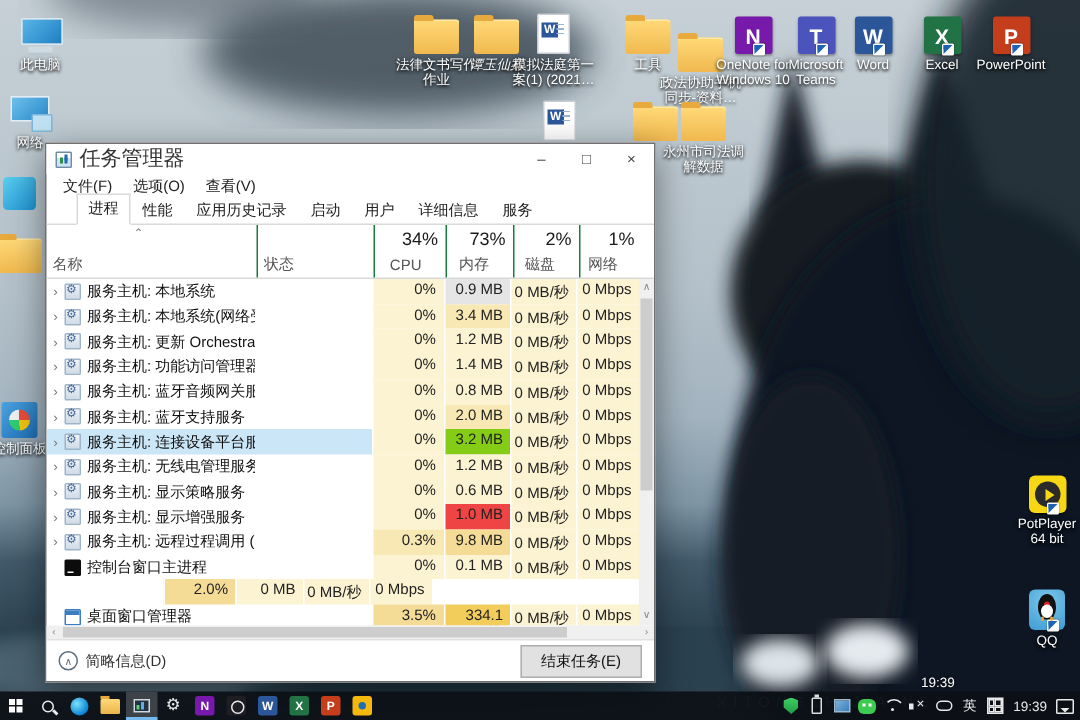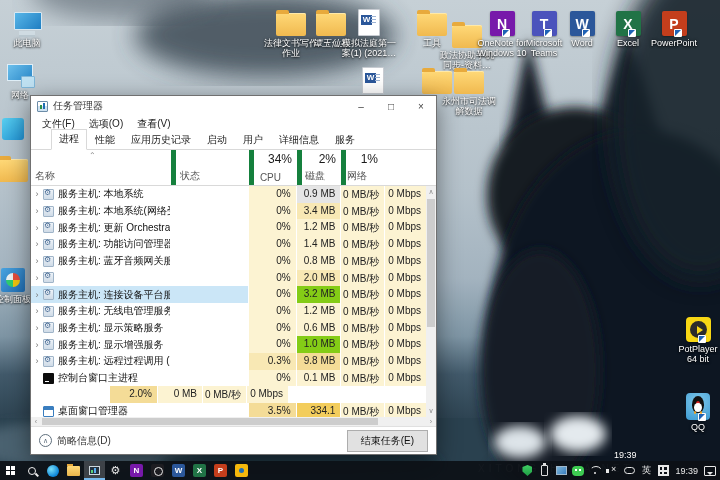--- a/index.html
+++ b/index.html
@@ -63,30 +63,30 @@
 
   
   #tm { position:absolute; left:30px; top:95px; width:407px; height:360px; z-index:5;
     background:#fff; border:1px solid #707070; box-shadow:0 6px 22px rgba(0,0,0,.45); font-size:11px; color:#000;
     display:flex; flex-direction:column; }
   .titlebar { height:20px; display:flex; align-items:center; padding-left:6px; background:#fff; flex:0 0 auto; }
   .tm-appicon { width:11px; height:11px; margin-right:5px; border:1px solid #6c8ca8; border-radius:1px;
     background:linear-gradient(180deg,#fff 40%,#cfe3f2 40%); position:relative; }
   .tm-appicon:before { content:""; position:absolute; left:2px; bottom:2px; width:2px; height:4px; background:#2f8f46;
     box-shadow:3px 0 0 #1f6db3, 3px -2px 0 #1f6db3; }
-  .tm-title { font-size:10px; color:#333; flex:1; }
+  .tm-title { font-size:14px; color:#333; flex:1; }
   .winbtn { width:30px; height:20px; display:flex; align-items:center; justify-content:center; color:#444; font-size:10px; }
   .menubar { height:16px; display:flex; gap:2px; padding-left:5px; align-items:center; flex:0 0 auto; }
   .menu-item { font-size:10px; color:#222; padding:1px 6px; }
   .tabbar { height:18px; display:flex; align-items:flex-end; padding-left:20px; border-bottom:1px solid #d9d9d9; flex:0 0 auto; }
   .tab { font-size:10px; color:#222; padding:2px 7px 3px; border:1px solid transparent; border-bottom:none; margin-bottom:-1px; }
   .tab.active { background:#fff; border-color:#d9d9d9; border-bottom:1px solid #fff; }
 
   .hdr { height:36px; display:flex; border-bottom:1px solid #d9d9d9; flex:0 0 auto; position:relative; }
-  .hcol { position:relative; border-left:5px solid #15803d; }
+  .hcol { position:relative; border-left:1px solid #15803d; }
   .hcol:first-child { border-left:none; }
   .h-name { width:140px; } .h-status { width:78px; }
   .h-val { text-align:right; padding-right:5px; }
   .h-cpu{width:48px}.h-mem{width:45px}.h-disk{width:44px}.h-net{width:42px}
   .hpct { position:absolute; top:2px; right:5px; font-size:12px; color:#1a1a1a; }
   .hlab { position:absolute; bottom:2px; font-size:10px; color:#555; }
   .h-name .hlab, .h-status .hlab { left:4px; }
   .h-val .hlab { right:16px; }
   .sortmark { position:absolute; top:1px; left:58px; color:#888; font-size:8px; }
 
@@ -374,20 +374,24 @@
       <span class="sortmark">⌃</span>
       <span class="hlab">名称</span>
     </div>
     <div class="hcol h-status">
       <span class="hlab">状态</span>
     </div>
     <div class="hcol h-val h-cpu">
       <span class="hpct">34%</span>
       <span class="hlab">CPU</span>
     </div>
+    <div class="hcol h-val h-mem">
+      <span class="hpct">73%</span>
+      <span class="hlab">内存</span>
+    </div>
     <div class="hcol h-val h-disk">
       <span class="hpct">2%</span>
       <span class="hlab">磁盘</span>
     </div>
     <div class="hcol h-val h-net">
       <span class="hpct">1%</span>
       <span class="hlab">网络</span>
     </div>
   </div>
 
@@ -450,20 +454,21 @@
           <div class="c-status"></div>
           <div class="cell c-cpu" style="background:#fcf3d2">0%</div>
           <div class="cell c-mem" style="background:#fcf3d2">0.8 MB</div>
           <div class="cell c-disk" style="background:#fcf3d2">0 MB/秒</div>
           <div class="cell c-net" style="background:#fcf3d2">0 Mbps</div>
         </div>
         <div class="trow">
           <div class="c-name">
             <span class="caret">›</span>
             <span class="picon pi-service"></span>
+            <span class="pname">服务主机: 蓝牙支持服务</span>
           </div>
           <div class="c-status"></div>
           <div class="cell c-cpu" style="background:#fcf3d2">0%</div>
           <div class="cell c-mem" style="background:#f8e8b4">2.0 MB</div>
           <div class="cell c-disk" style="background:#fcf3d2">0 MB/秒</div>
           <div class="cell c-net" style="background:#fcf3d2">0 Mbps</div>
         </div>
         <div class="trow sel">
           <div class="c-name">
             <span class="caret">›</span>
@@ -501,21 +506,21 @@
           <div class="cell c-net" style="background:#fcf3d2">0 Mbps</div>
         </div>
         <div class="trow">
           <div class="c-name">
             <span class="caret">›</span>
             <span class="picon pi-service"></span>
             <span class="pname">服务主机: 显示增强服务</span>
           </div>
           <div class="c-status"></div>
           <div class="cell c-cpu" style="background:#fcf3d2">0%</div>
-          <div class="cell c-mem" style="background:#84cc16">1.0 MB</div>
+          <div class="cell c-mem" style="background:#ef4444">1.0 MB</div>
           <div class="cell c-disk" style="background:#fcf3d2">0 MB/秒</div>
           <div class="cell c-net" style="background:#fcf3d2">0 Mbps</div>
         </div>
         <div class="trow">
           <div class="c-name">
             <span class="caret">›</span>
             <span class="picon pi-service"></span>
             <span class="pname">服务主机: 远程过程调用 (2)</span>
           </div>
           <div class="c-status"></div>

